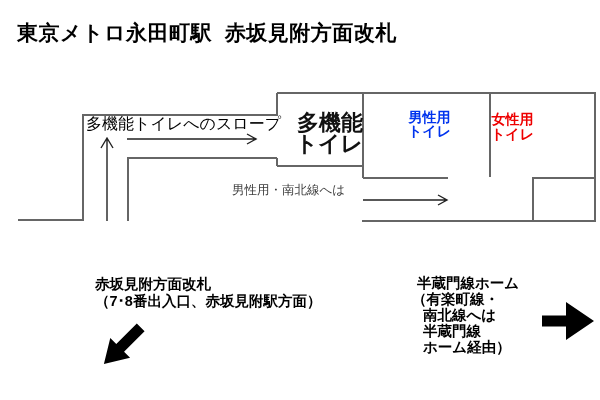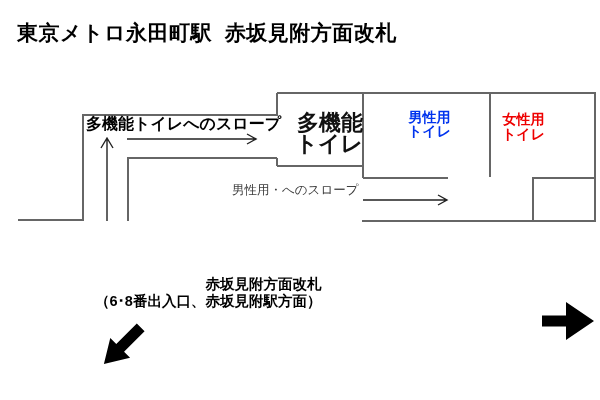--- a/index.html
+++ b/index.html
@@ -4,28 +4,28 @@
 <style>
   html,body{margin:0;padding:0;background:#fff;}
   .stage{
     position:relative;width:600px;height:400px;background:#ffffff;overflow:hidden;
     font-family:"Liberation Sans","DejaVu Sans",sans-serif;color:#000;margin-top:8px;
   }
   .stage svg{position:absolute;left:0;top:0;}
   .abs{position:absolute;}
   .title{left:17px;top:12px;font-size:21px;font-weight:bold;line-height:25px;letter-spacing:0.5px;}
   .title div{white-space:pre;}
-  .slope1{left:86px;top:106px;font-size:16px;font-weight:bold;white-space:pre;}
+  .slope1{left:86px;top:106px;font-size:16px;font-weight:normal;white-space:pre;}
   .room{text-align:center;font-weight:bold;}
   .room div{white-space:pre;}
   .mf{left:277px;top:104px;width:86px;font-size:22px;line-height:21px;color:#111111;text-align:right;}
   .mens{left:363px;top:102px;width:133px;font-size:14px;line-height:14px;color:#0033ee;}
-  .womens{left:480px;top:104px;width:87px;font-size:14px;line-height:15px;color:#ee0000;}
+  .womens{left:469px;top:104px;width:87px;font-size:14px;line-height:15px;color:#ee0000;}
   .slope2{left:232px;top:175px;font-size:12.5px;line-height:14px;color:#3d3d3d;}
-  .gate{left:95px;top:268px;font-size:14.5px;font-weight:bold;line-height:17px;text-align:right;}
+  .gate{left:95px;top:268px;font-size:14.5px;font-weight:bold;line-height:17px;}
   .platform{left:412px;top:267px;font-size:14.5px;font-weight:bold;line-height:16px;}
   .platform .ind1{margin-left:5px;}
   .platform .ind2{margin-left:0;}
   .platform .ind3{margin-left:11px;}
   .gate div,.platform div,.slope2 div{white-space:pre;}
 </style>
 </head>
 <body>
 
 <div class="stage">
@@ -71,22 +71,29 @@
     <div>男性用</div>
     <div>トイレ</div>
   </div>
 
   <div class="abs room womens">
     <div>女性用</div>
     <div>トイレ</div>
   </div>
 
   <div class="abs slope2">
-    <div>男性用・へのスロープ</div>
+    <div>男性用・南北線へは</div>
   </div>
 
   <div class="abs gate">
     <div>赤坂見附方面改札</div>
-    <div>（6･8番出入口、赤坂見附駅方面）</div>
+    <div>（7･8番出入口、赤坂見附駅方面）</div>
   </div>
 
+  <div class="abs platform">
+    <div class="ind1">半蔵門線ホーム</div>
+    <div class="ind2">（有楽町線・</div>
+    <div class="ind3">南北線へは</div>
+    <div class="ind3">半蔵門線</div>
+    <div class="ind3">ホーム経由）</div>
+  </div>
 
 </div>
 
 </body></html>

